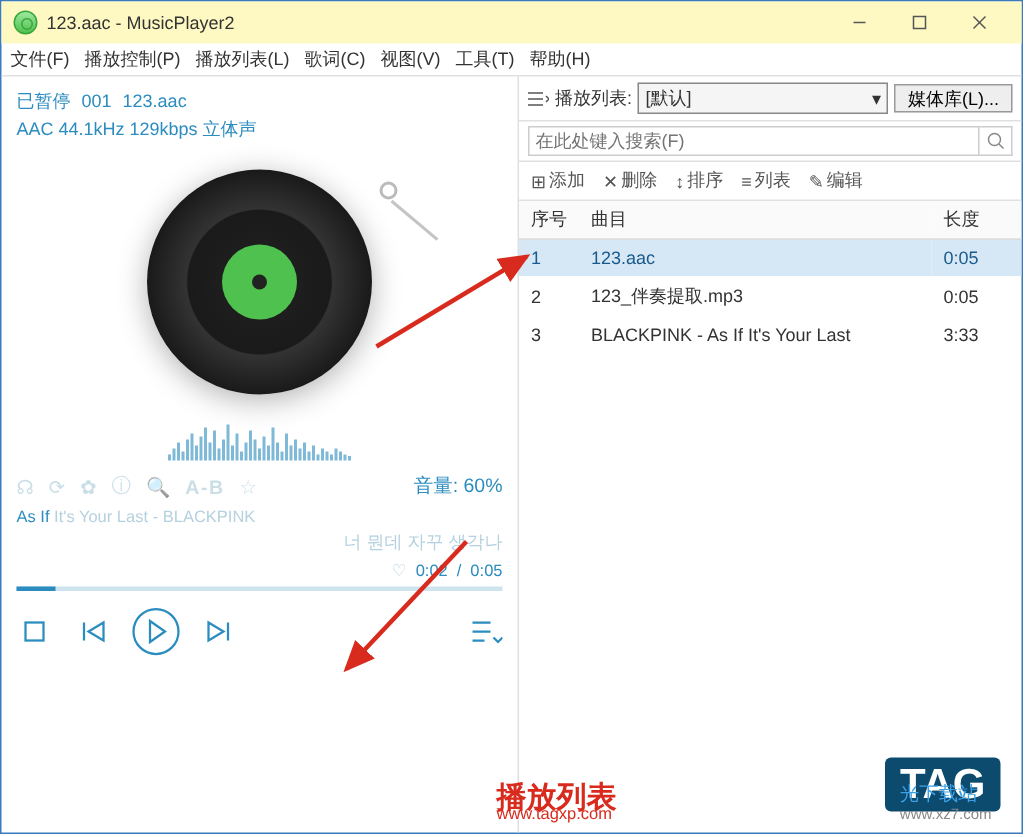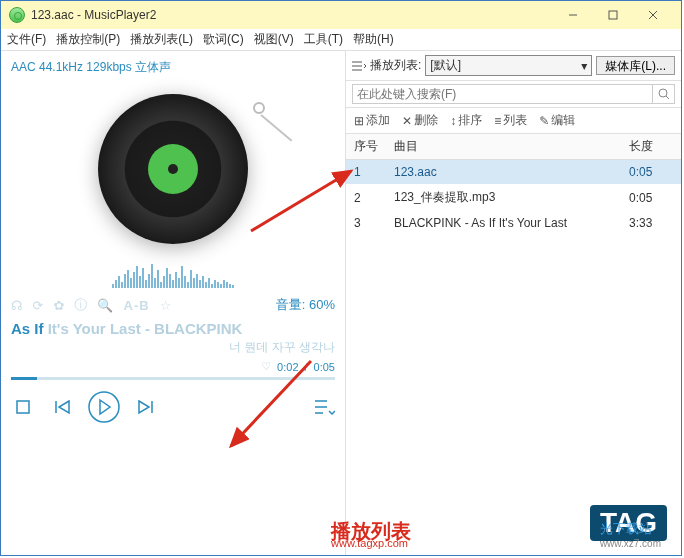--- a/index.html
+++ b/index.html
@@ -34,21 +34,21 @@
 
 .meta { text-align:center; color:#2a8cbf; font-size: 13px; line-height: 1.5; margin-bottom: 6px; }
 .spectrum { width: 100%; height: 30px; display:flex; align-items:flex-end; justify-content:center; gap:1px; margin: 6px 0 8px 0; opacity:0.6; }
 .spectrum span { width:2px; background:#2a8cbf; display:inline-block; }
 
 .toolbar-icons { display:flex; align-items:center; gap: 10px; color:#a8c9d9; font-size:13px; margin-bottom: 6px; }
 .toolbar-icons .ico { opacity:0.6; cursor:pointer; }
 .toolbar-icons .ab { font-weight:bold; letter-spacing:1px; }
 .volume-label { margin-left: auto; color:#2a8cbf; }
 
-.now-playing { color:#2a8cbf; font-size:15px; margin: 4px 0 2px 0; font-weight: bold; }
+.now-playing { color:#2a8cbf; font-size:11px; margin: 4px 0 2px 0; }
 .now-playing .faded { color:#b5d1df; }
 .lyric { text-align:right; color:#b5d1df; font-size:12px; margin-bottom: 4px; }
 
 .time-row { display:flex; justify-content:flex-end; color:#2a8cbf; font-size:11px; align-items:center; gap:6px; }
 .time-row .heart { color:#b5d1df; cursor:pointer; }
 
 .progress { width:100%; height:3px; background:#cde3ee; margin: 4px 0 10px 0; position:relative; cursor:pointer; }
 .progress-fill { height:100%; background:#2a8cbf; width:8%; }
 
 .controls { display:flex; align-items:center; gap: 14px; }
@@ -121,20 +121,25 @@
     <span>播放控制(P)</span>
     <span>播放列表(L)</span>
     <span>歌词(C)</span>
     <span>视图(V)</span>
     <span>工具(T)</span>
     <span>帮助(H)</span>
   </div>
 
   <div class="body">
     <div class="left">
+      <div class="status-line1">
+        <span>已暂停</span>
+        <span class="num">001</span>
+        <span>123.aac</span>
+      </div>
       <div class="status-line2">AAC 44.1kHz 129kbps 立体声</div>
 
       <div class="record-wrap">
         <div class="record"></div>
         <div class="tonearm"></div>
       </div>
 
 
       <div class="spectrum">
         <span style="height:4px"></span>

